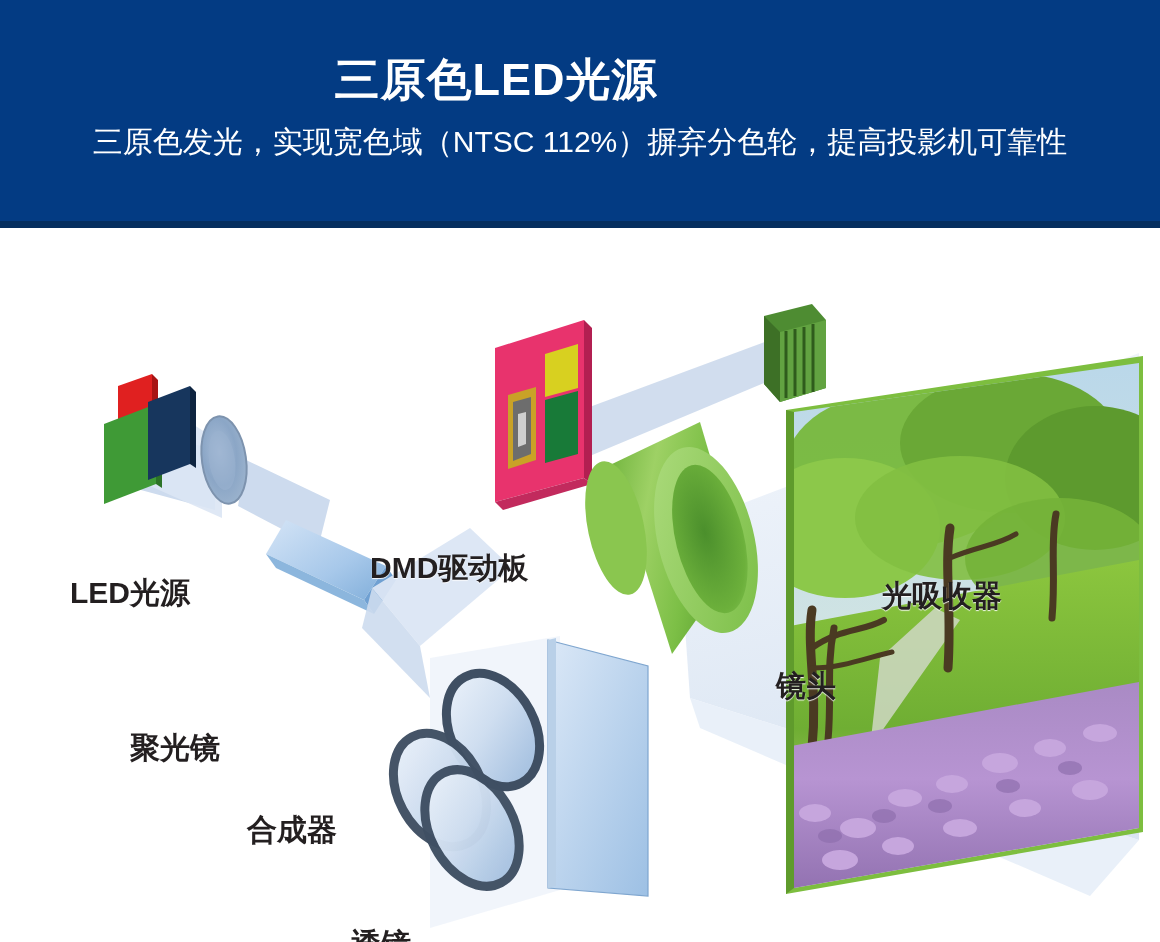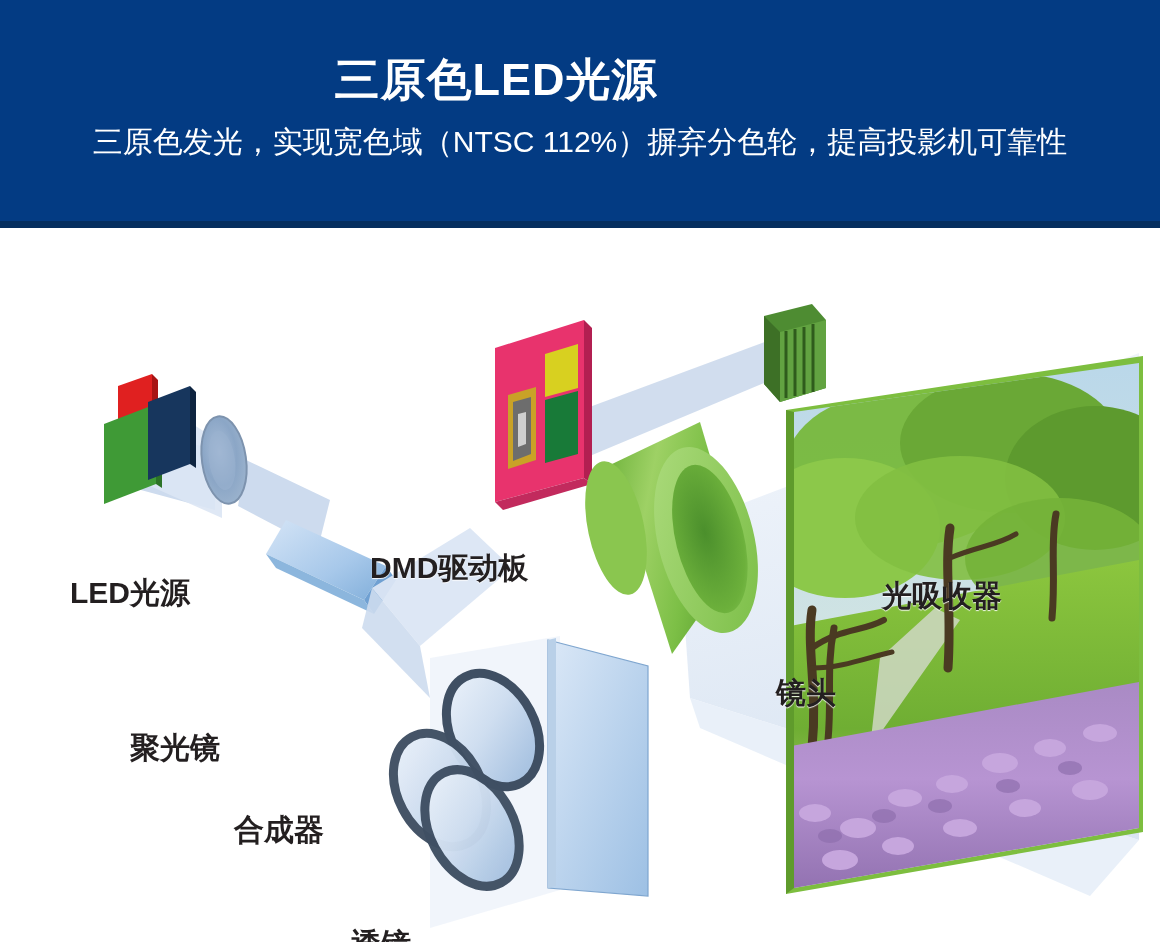--- a/index.html
+++ b/index.html
@@ -70,25 +70,25 @@
   .diagram-label {
     position: absolute;
     color: #231f20;
     font-weight: bold;
     font-size: 30px;
     white-space: nowrap;
     text-shadow: 0 1px 1px rgba(255,255,255,0.9);
   }
   .lbl-led-source  { left: 70px;  top: 345px; }
   .lbl-condenser   { left: 130px; top: 500px; }
-  .lbl-combiner    { left: 234px; top: 582px; }
+  .lbl-combiner    { left: 247px; top: 582px; }
   .lbl-lens-group  { left: 351px; top: 696px; }
   .lbl-dmd-board   { left: 370px; top: 320px; }
   .lbl-absorber    { left: 851px; top: 348px; margin-left: 31px; }
-  .lbl-objective   { left: 776px; top: 438px; margin-top: 7px; }
+  .lbl-objective   { left: 776px; top: 438px; }
 </style>
 </head>
 <body>
 
 <div id="header-band">
   <div id="header-title">三原色LED光源</div>
   <div id="header-subtitle">三原色发光，实现宽色域（NTSC 112%）摒弃分色轮，提高投影机可靠性</div>
 </div>
 
 <div id="diagram">

